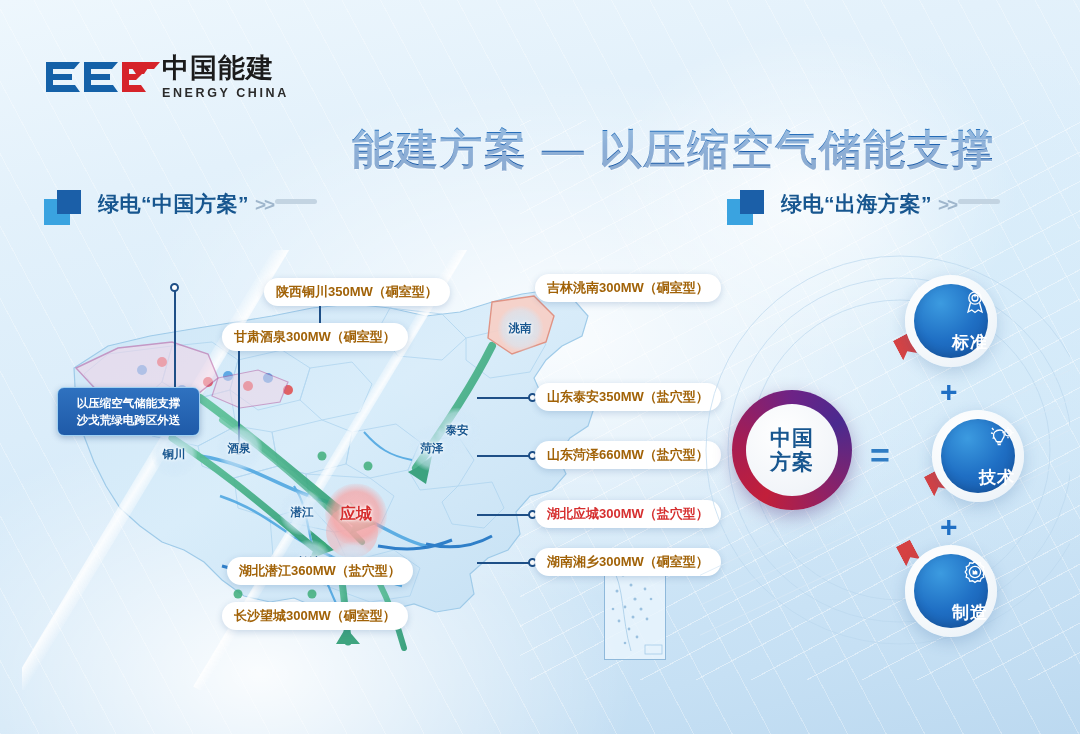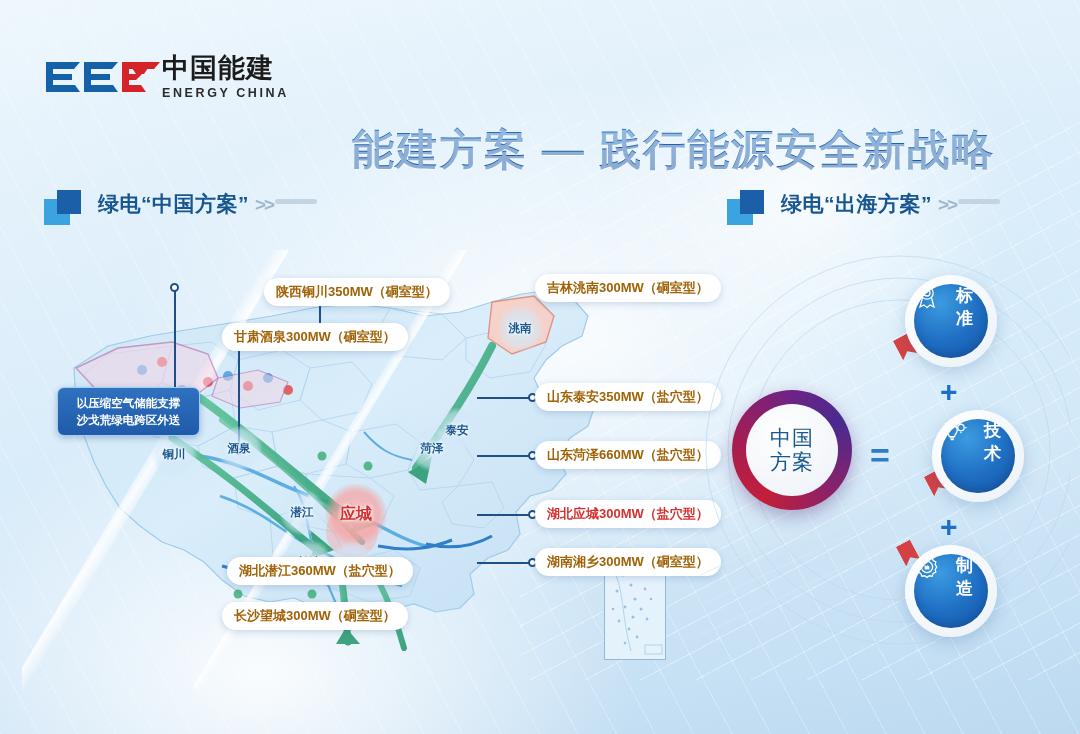--- a/index.html
+++ b/index.html
@@ -97,31 +97,31 @@
   
   .diagram{position:absolute;left:700px;top:250px;width:370px;height:440px;}
   .center-circle{position:absolute;left:32px;top:140px;width:120px;height:120px;border-radius:50%;
     background:conic-gradient(from 210deg,#c21f3a 0deg,#a51d53 70deg,#6d2386 150deg,#4a2a8f 210deg,#8e2166 290deg,#c21f3a 360deg);
     display:flex;align-items:center;justify-content:center;
     box-shadow:0 6px 18px rgba(70,30,110,.35);}
   .center-inner{width:92px;height:92px;border-radius:50%;
     background:radial-gradient(circle at 40% 32%,#ffffff 0%,#f2f5f9 70%,#e7edf4 100%);
     display:flex;flex-direction:column;align-items:center;justify-content:center;
     line-height:1.12;}
-  .center-inner span{font-size:21px;font-weight:normal;color:#17568f;letter-spacing:1px;}
+  .center-inner span{font-size:21px;font-weight:bold;color:#17568f;letter-spacing:1px;}
 
   .eq{position:absolute;left:170px;top:186px;font-size:34px;font-weight:bold;color:#2f7cc4;}
 
   .node{position:absolute;width:92px;height:92px;border-radius:50%;
     background:radial-gradient(circle at 34% 28%,#ffffff 0%,#f4f8fb 58%,#e6eef6 100%);
     display:flex;align-items:center;justify-content:center;
     box-shadow:0 5px 16px rgba(40,90,150,.22);}
   .node-inner{width:74px;height:74px;border-radius:50%;
     background:radial-gradient(circle at 36% 26%,#3c9be0 0%,#1f6fc4 52%,#1452a2 100%);
-    display:flex;flex-direction:row;align-items:flex-start;justify-content:center;gap:16px;
+    display:flex;flex-direction:column;align-items:flex-end;justify-content:center;gap:16px;
     box-shadow:inset 0 -3px 8px rgba(0,0,0,.12);}
   .node-inner .lbl{font-size:17px;font-weight:bold;color:#ffffff;letter-spacing:1px;}
   .node-inner svg{display:block;}
   #node-std{left:205px;top:25px;}
   #node-tech{left:232px;top:160px;}
   #node-mfg{left:205px;top:295px;}
   .plus{position:absolute;font-size:30px;font-weight:bold;color:#1f6fc4;line-height:1;}
   #plus-1{left:240px;top:127px;}
   #plus-2{left:240px;top:262px;}
   .red-tab{position:absolute;width:16px;height:22px;background:#d62f2f;
@@ -149,21 +149,21 @@
         <path d="M84 4 L108 4 L100 16 L92 16 Z" fill="#d6232a"></path>
         <path d="M104 4 L118 4 L112 11 L104 11 Z" fill="#1461a8" opacity="0"></path>
       </svg>
     </div>
     <div class="logo-txt">
       <div class="logo-cn">中国能建</div>
       <div class="logo-en">ENERGY CHINA</div>
     </div>
   </div>
 
-  <div class="title">能建方案 — 践行能源安全新战略</div>
+  <div class="title">能建方案 — 以压缩空气储能支撑</div>
 
   <div class="sec" id="sec-left">
     <div class="sec-icon">
       <div class="sq1"></div>
         <div class="sq2"></div>
     </div>
     <div class="sec-head">
       <div class="sec-row">
         <span class="sec-title">绿电“中国方案”</span>
         <span class="sec-arrows">&gt;&gt;</span>

